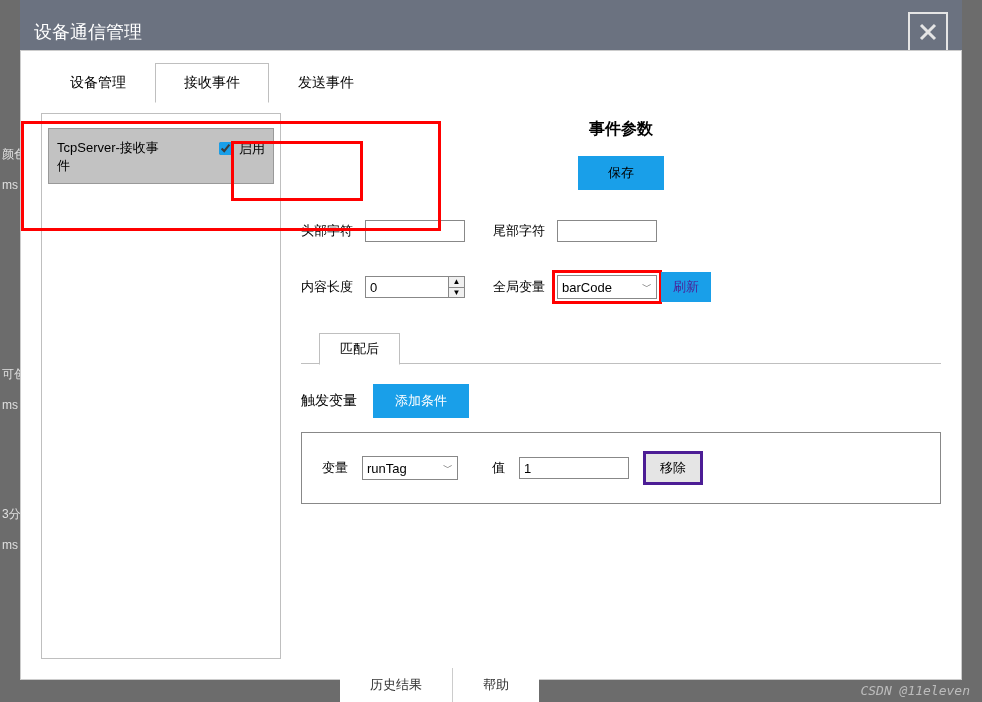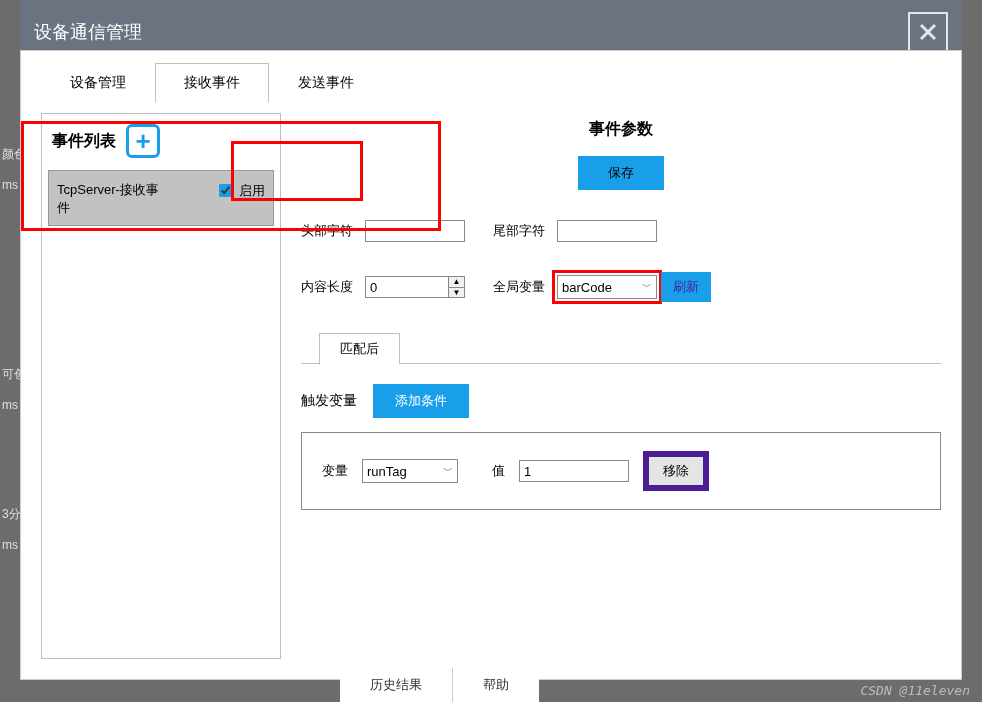--- a/index.html
+++ b/index.html
@@ -74,21 +74,21 @@
   }
   .trigger-row { display: flex; align-items: center; margin-top: 20px; gap: 16px; font-size: 14px; }
   .add-cond-btn {
     background: #199fe9; color: #fff; border: none; padding: 8px 22px; cursor: pointer; font-size: 13px;
   }
   .condition-box {
     border: 1px solid #888; margin-top: 14px; padding: 18px 20px; display: flex;
     align-items: center; gap: 14px; font-size: 13px;
   }
   .remove-btn {
-    background: #e5e5e5; border: 6px solid #4c1d95; padding: 5px 14px; cursor: pointer; font-size: 13px;
+    background: #e5e5e5; border: 3px solid #4c1d95; padding: 5px 14px; cursor: pointer; font-size: 13px;
   }
   .value-input { width: 110px; height: 22px; border: 1px solid #888; padding: 0 4px; font-size: 13px; }
   .red-box-1 { position: absolute; border: 3px solid #ff0000; pointer-events: none; }
   .bottom-tabs {
     position: absolute; left: 340px; bottom: 0; height: 35px; display: flex; align-items: center;
   }
   .btab {
     padding: 8px 30px; font-size: 13px; color: #333; background: #fff;
   }
   .btab:first-child { border-right: 1px solid #ccc; }
@@ -121,26 +121,20 @@
 <div class="dialog-body">
   <div class="tabs">
     <div class="tab">设备管理</div>
     <div class="tab active">接收事件</div>
     <div class="tab">发送事件</div>
   </div>
 
   <div class="content">
 
     <div class="left-panel">
-      <div class="event-list-header">
-        <span class="event-list-title">事件列表</span>
-        <div class="add-btn">
-          <span class="plus">+</span>
-        </div>
-      </div>
       <div class="event-item">
         <span class="event-name">TcpServer-接收事件</span>
         <label class="enable-cb">
           <input type="checkbox" checked="" style="">
           <span>启用</span>
         </label>
       </div>
     </div>
 
     <div class="right-panel">

